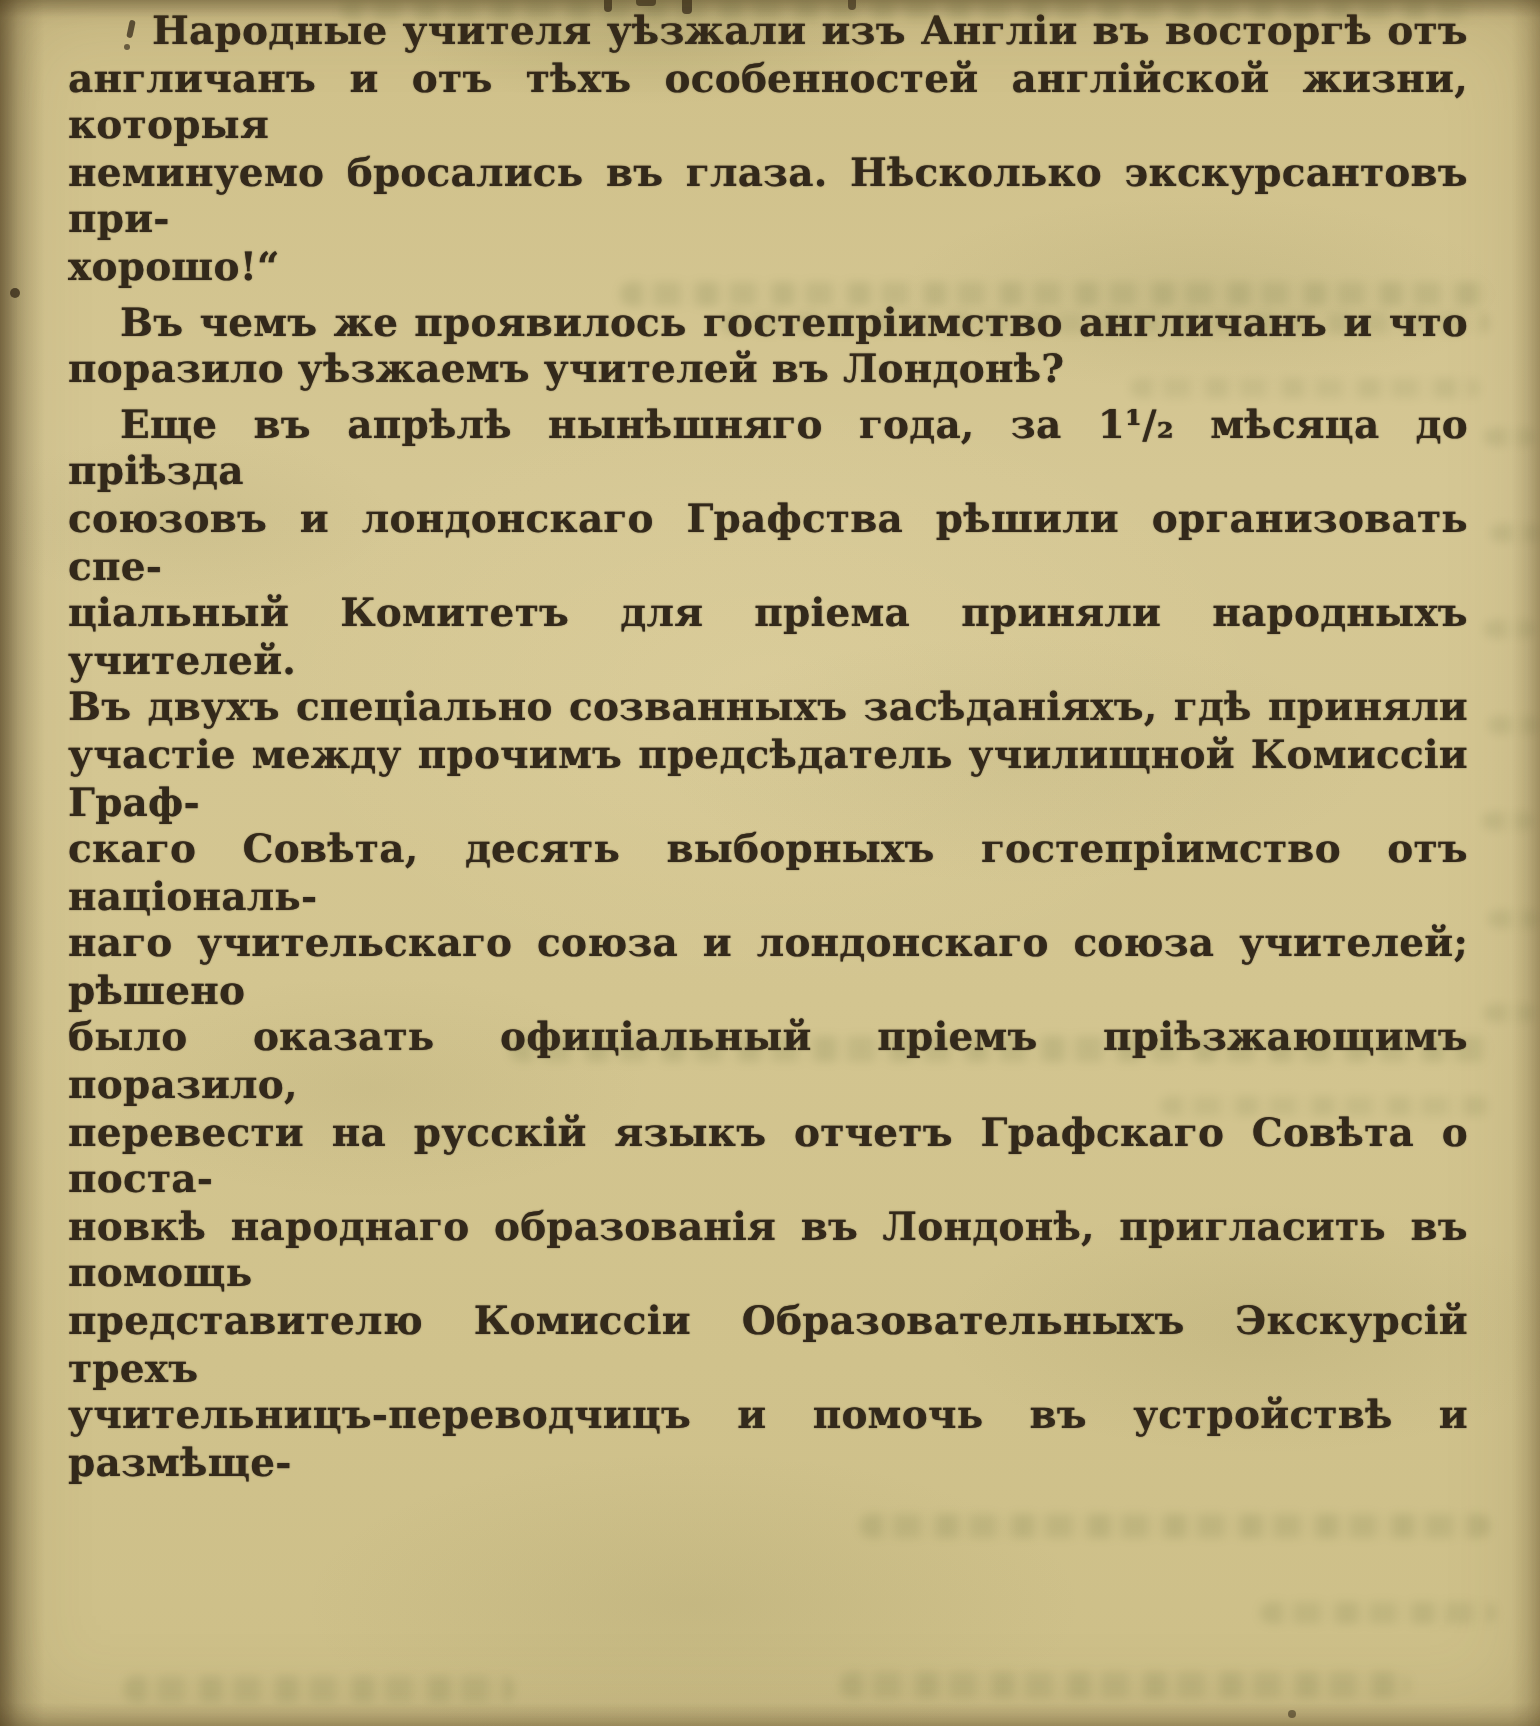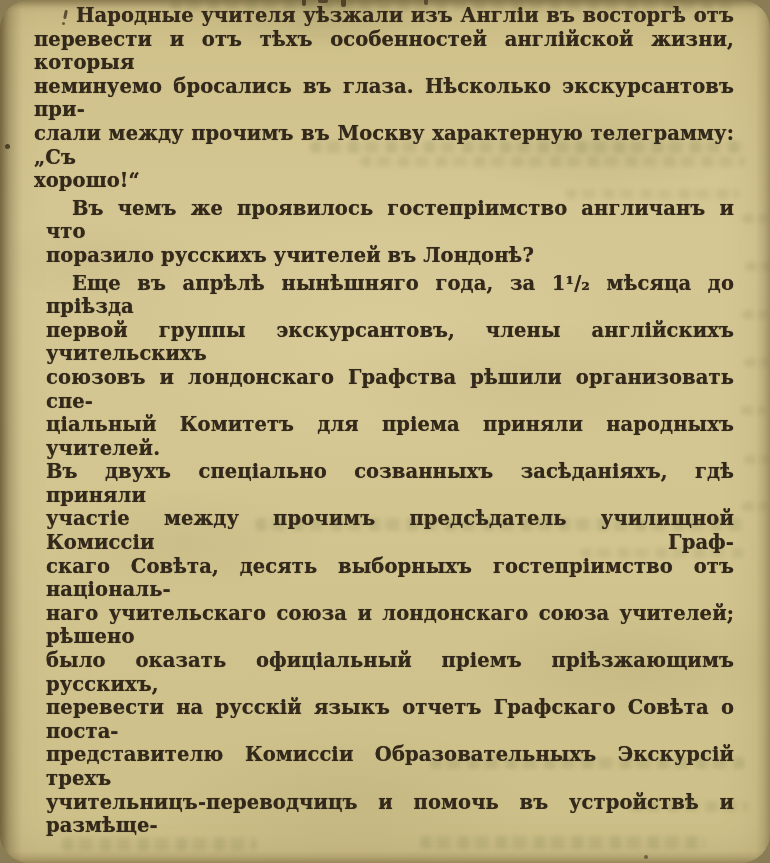--- a/index.html
+++ b/index.html
@@ -9,21 +9,20 @@
     font-family: "DejaVu Serif", "Liberation Serif", serif;
   }
   .page {
     position: relative; width: 770px; height: 863px; overflow: hidden;
     background:
       linear-gradient(90deg, rgba(58,44,18,0.38) 0px, rgba(58,44,18,0.14) 9px, rgba(58,44,18,0.0) 22px),
       linear-gradient(270deg, rgba(70,55,25,0.16) 0px, rgba(70,55,25,0.0) 14px),
       linear-gradient(180deg, rgba(60,48,22,0.22) 0px, rgba(60,48,22,0.0) 9px),
       linear-gradient(0deg, rgba(70,55,25,0.16) 0px, rgba(70,55,25,0.0) 12px),
       linear-gradient(180deg, #cfc089 0%, #d5c794 28%, #d3c590 58%, #cdbf88 100%);
-    border-radius: 29px;
   }
   .mottle {
     position: absolute; inset: 0; pointer-events: none;
     background:
       radial-gradient(180px 50px at 42% 2%, rgba(110,112,62,0.14), transparent 70%),
       radial-gradient(220px 70px at 78% 17%, rgba(112,114,64,0.10), transparent 70%),
       radial-gradient(150px 60px at 12% 30%, rgba(118,114,66,0.08), transparent 70%),
       radial-gradient(260px 90px at 66% 44%, rgba(120,116,70,0.07), transparent 70%),
       radial-gradient(200px 80px at 24% 63%, rgba(118,112,64,0.08), transparent 70%),
       radial-gradient(230px 90px at 82% 77%, rgba(114,110,60,0.10), transparent 70%),
@@ -74,21 +73,21 @@
   .sp-corner { left: 644px; top: 855px; width: 4px; height: 4px; border-radius: 50%; opacity:.6; }
   
   .text-column {
     position: absolute; left: 34px; top: 4px; width: 700px; z-index: 3;
     color: #33291b;
     font-size: 19.5px; font-weight: bold; line-height: 23.6px;
     text-shadow: 0 0 0.7px rgba(52,42,28,0.75);
     letter-spacing: 0.1px;
   }
   .para { margin: 0; padding: 0; }
-  .para + .para { margin-top: 4px; margin-left: 12px; }
+  .para + .para { margin-top: 4px; }
   .tl { text-align: justify; text-align-last: justify; }
   .tl.first { text-indent: 26px; }
   .para:first-child .tl.first { text-indent: 42px; }
   .tl.plast { text-align-last: left; }
 </style>
 </head>
 <body>
 
 <div class="page">
   <div class="mottle"></div>
@@ -116,39 +115,38 @@
   <div class="speck fr3"></div>
   <div class="speck fr4"></div>
   <div class="speck sp-comma"></div>
   <div class="speck sp-comma2"></div>
   <div class="speck sp-dot"></div>
   <div class="speck sp-corner"></div>
 
   <div class="text-column">
       <div class="para">
         <div class="tl first">Народные учителя уѣзжали изъ Англіи въ восторгѣ отъ</div>
-        <div class="tl">перевести и отъ тѣхъ особенностей англійской жизни, которыя</div>
+        <div class="tl">англичанъ и отъ тѣхъ особенностей англійской жизни, которыя</div>
         <div class="tl">неминуемо бросались въ глаза. Нѣсколько экскурсантовъ при-</div>
-        <div class="tl">слали между прочимъ въ Москву характерную телеграмму: „Съ</div>
         <div class="tl plast">хорошо!“</div>
       </div>
       <div class="para">
         <div class="tl first">Въ чемъ же проявилось гостепріимство англичанъ и что</div>
-        <div class="tl plast">поразило русскихъ учителей въ Лондонѣ?</div>
+        <div class="tl plast">поразило уѣзжаемъ учителей въ Лондонѣ?</div>
       </div>
       <div class="para">
         <div class="tl first">Еще въ апрѣлѣ нынѣшняго года, за 1¹/₂ мѣсяца до пріѣзда</div>
-        <div class="tl">первой группы экскурсантовъ, члены англійскихъ учительскихъ</div>
         <div class="tl">союзовъ и лондонскаго Графства рѣшили организовать спе-</div>
         <div class="tl">ціальный Комитетъ для пріема приняли народныхъ учителей.</div>
         <div class="tl">Въ двухъ спеціально созванныхъ засѣданіяхъ, гдѣ приняли</div>
         <div class="tl">участіе между прочимъ предсѣдатель училищной Комиссіи Граф-</div>
         <div class="tl">скаго Совѣта, десять выборныхъ гостепріимство отъ національ-</div>
         <div class="tl">наго учительскаго союза и лондонскаго союза учителей; рѣшено</div>
-        <div class="tl">было оказать офиціальный пріемъ пріѣзжающимъ русскихъ,</div>
+        <div class="tl">было оказать офиціальный пріемъ пріѣзжающимъ поразило,</div>
         <div class="tl">перевести на русскій языкъ отчетъ Графскаго Совѣта о поста-</div>
+        <div class="tl">новкѣ народнаго образованія въ Лондонѣ, пригласить въ помощь</div>
         <div class="tl">представителю Комиссіи Образовательныхъ Экскурсій трехъ</div>
         <div class="tl">учительницъ-переводчицъ и помочь въ устройствѣ и размѣще-</div>
       </div>
     </div>
 
   <div class="vignette"></div>
 </div>
 
 </body></html>

